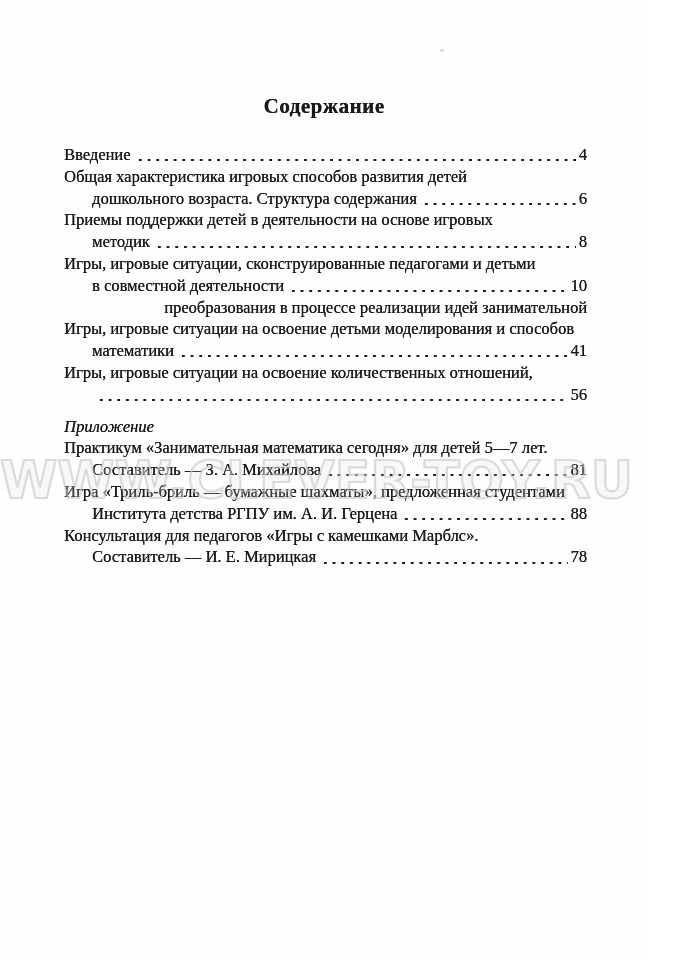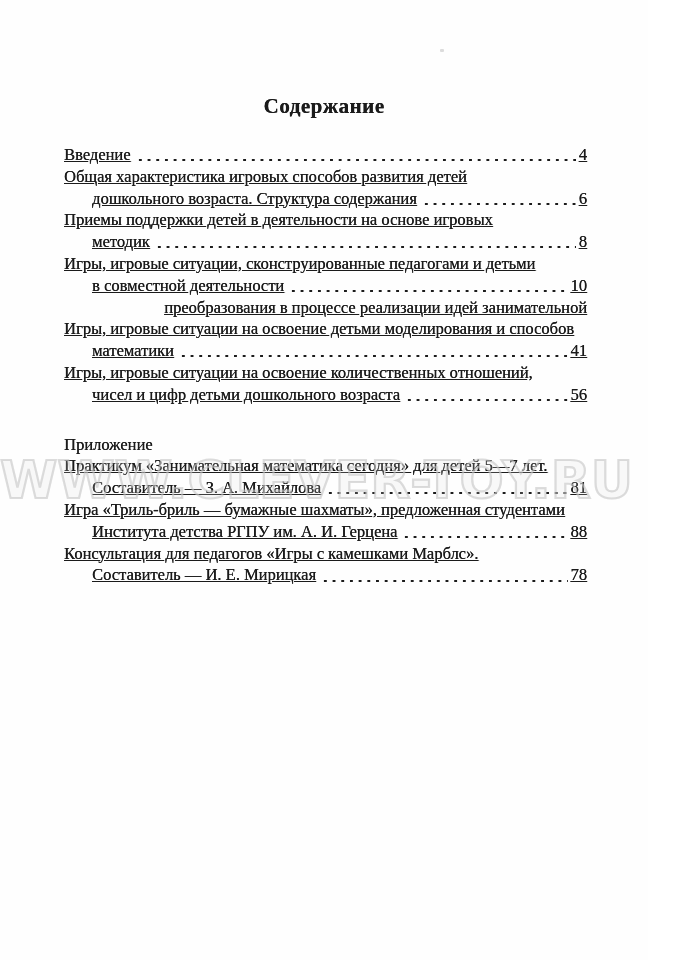--- a/index.html
+++ b/index.html
@@ -39,38 +39,38 @@
     padding: 25px 61px 0 64px;
     font-size: 16.5px;
     text-shadow: 0.25px 0 0 currentColor;
   }
   .toc-entry { margin: 0; }
   .toc-line {
     display: flex;
     align-items: baseline;
     line-height: 21.8px;
     white-space: nowrap;
-    text-decoration: underline;
   }
   .toc-line.indent { padding-left: 28px; justify-content: flex-end; }
   .line-text { flex: 0 0 auto; }
   .dots {
     flex: 1 1 auto;
     align-self: stretch;
     margin: 0 3px 0 5px;
     background-image: radial-gradient(circle, #1c1c1c 1.15px, rgba(0,0,0,0) 1.35px);
     background-size: 8.7px 4px;
     background-repeat: repeat-x;
     background-position: left calc(100% - 3.5px);
     min-width: 10px;
   }
   .page-num { flex: 0 0 auto; }
   .appendix-heading {
+    font-style: italic;
     line-height: 21.8px;
-    margin-top: 28px;
+    margin-top: 10px;
   }
   .watermark {
     position: absolute;
     top: 446px;
     left: 0;
     width: 100%;
     text-align: left;
     font-family: "DejaVu Sans", sans-serif;
     font-weight: bold;
     font-size: 52px;
@@ -140,21 +140,20 @@
             <span class="line-text">математики</span>
             <span class="dots"></span>
             <span class="page-num">41</span>
           </div>
         </div>
         <div class="toc-entry">
           <div class="toc-line">
             <span class="line-text">Игры, игровые ситуации на освоение количественных отношений,</span>
           </div>
           <div class="toc-line indent">
-            <span class="line-text">чисел и цифр детьми дошкольного возраста</span>
             <span class="dots"></span>
             <span class="page-num">56</span>
           </div>
         </div>
       </div>
     <div class="appendix-heading">Приложение</div>
     <div id="toc-appendix">
         <div class="toc-entry">
           <div class="toc-line">
             <span class="line-text">Практикум «Занимательная математика сегодня» для детей 5—7 лет.</span>

